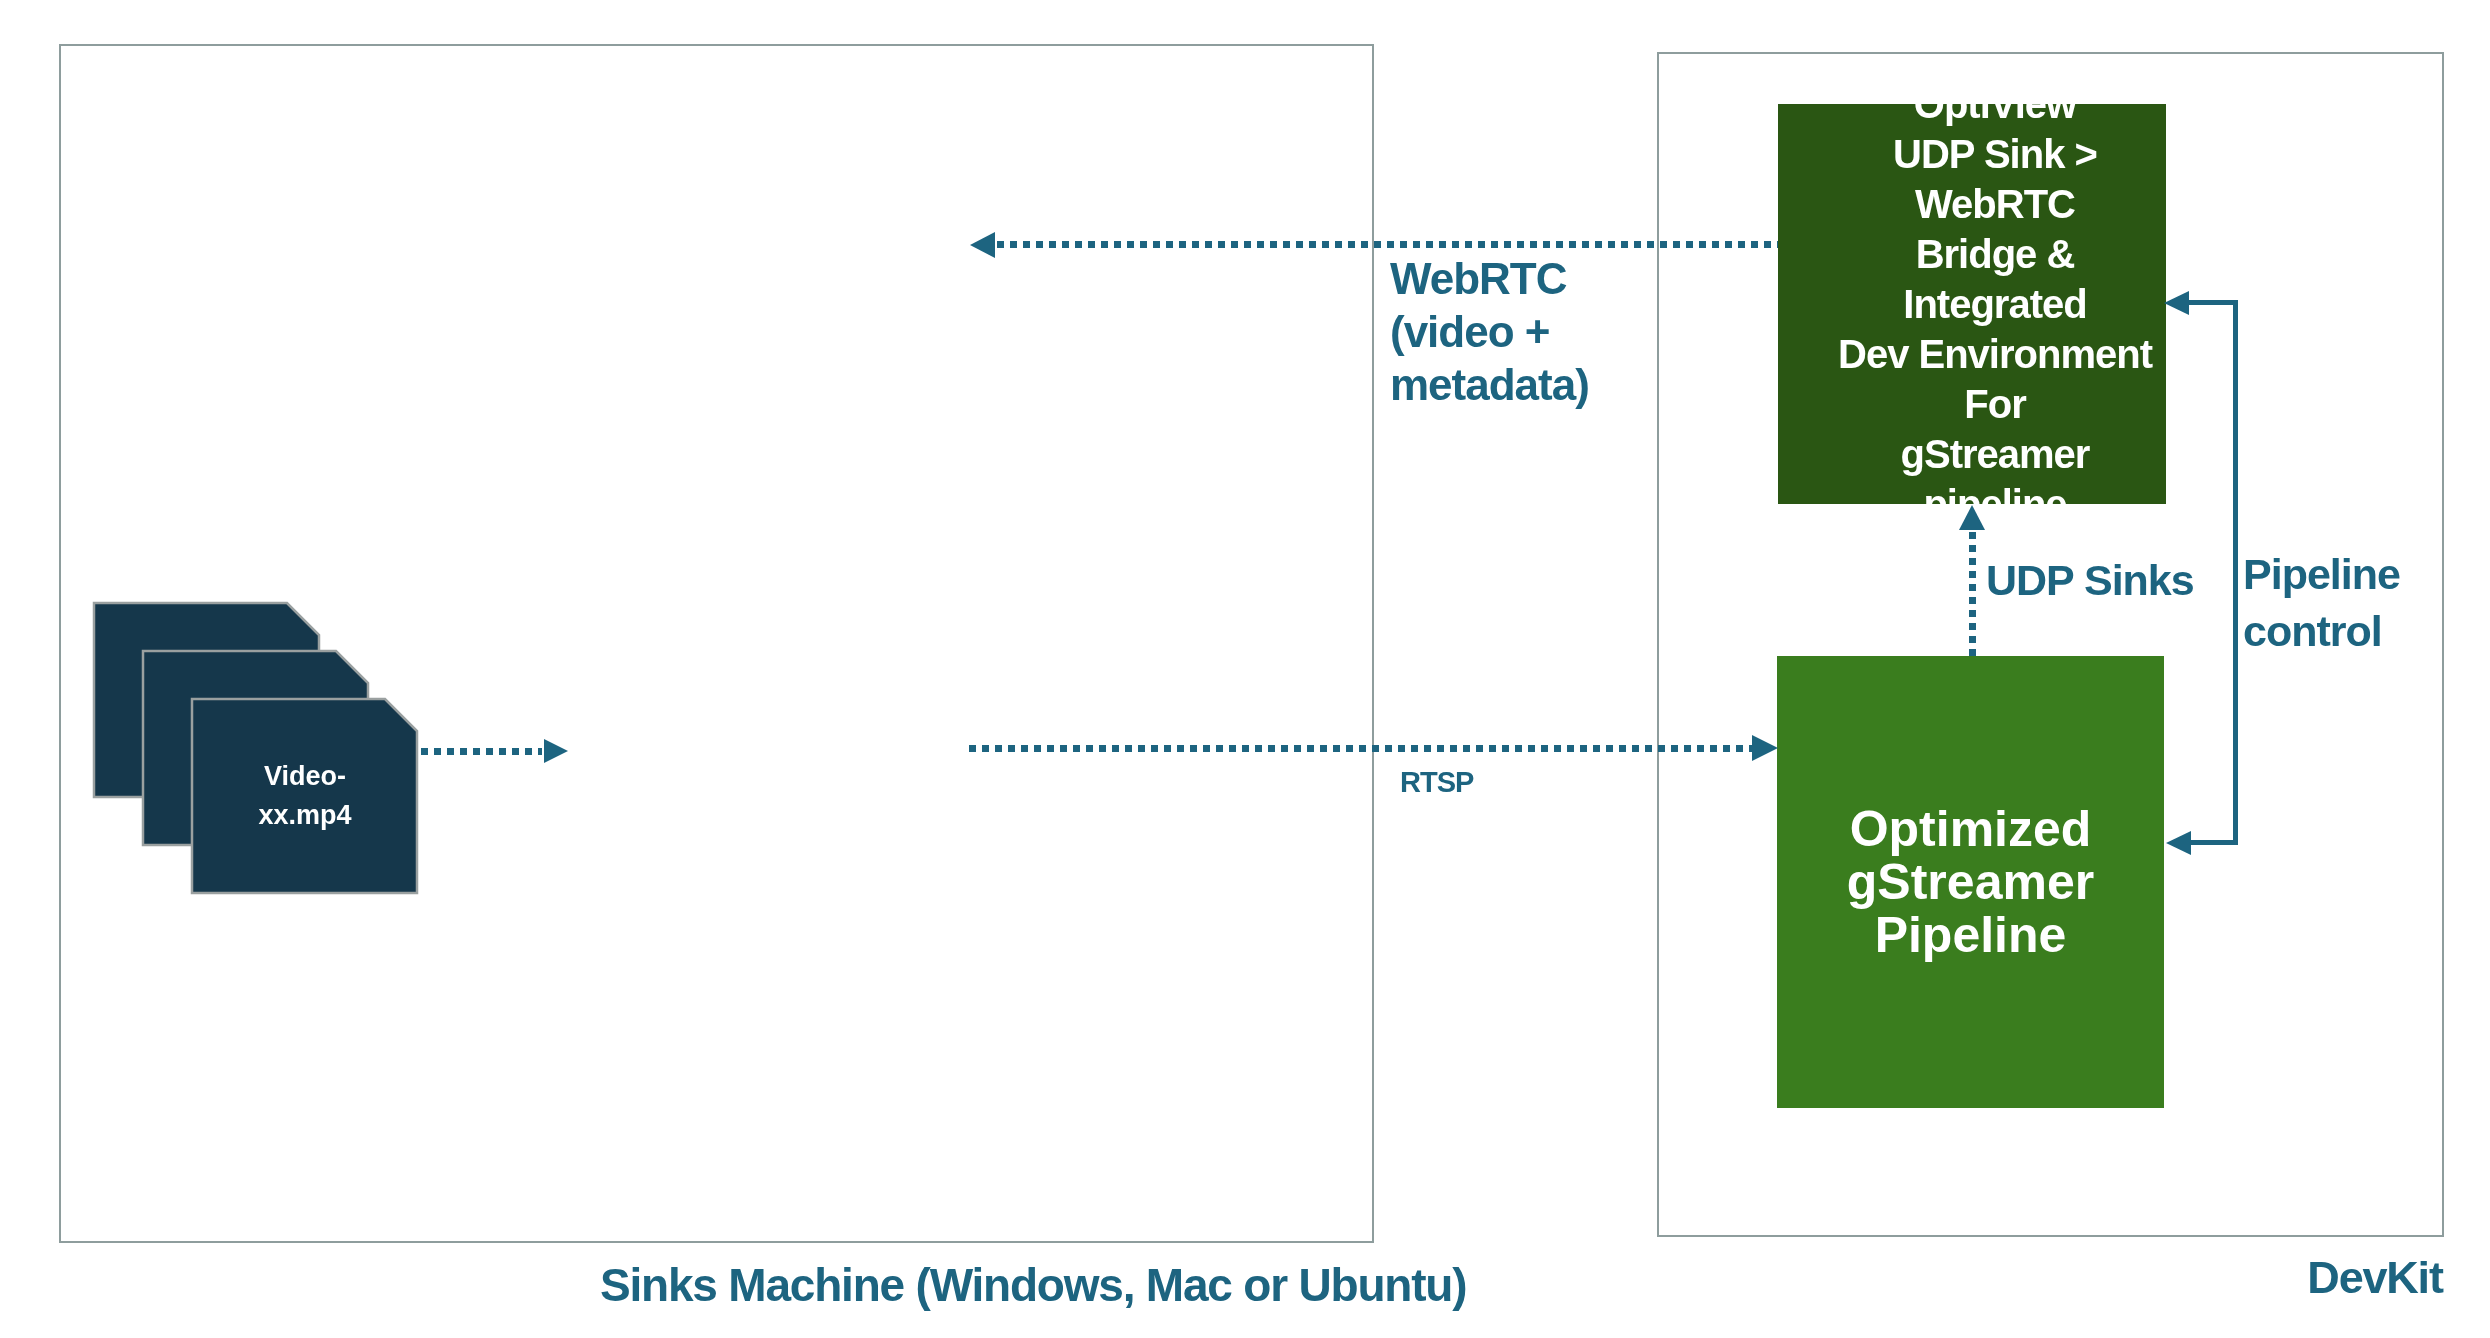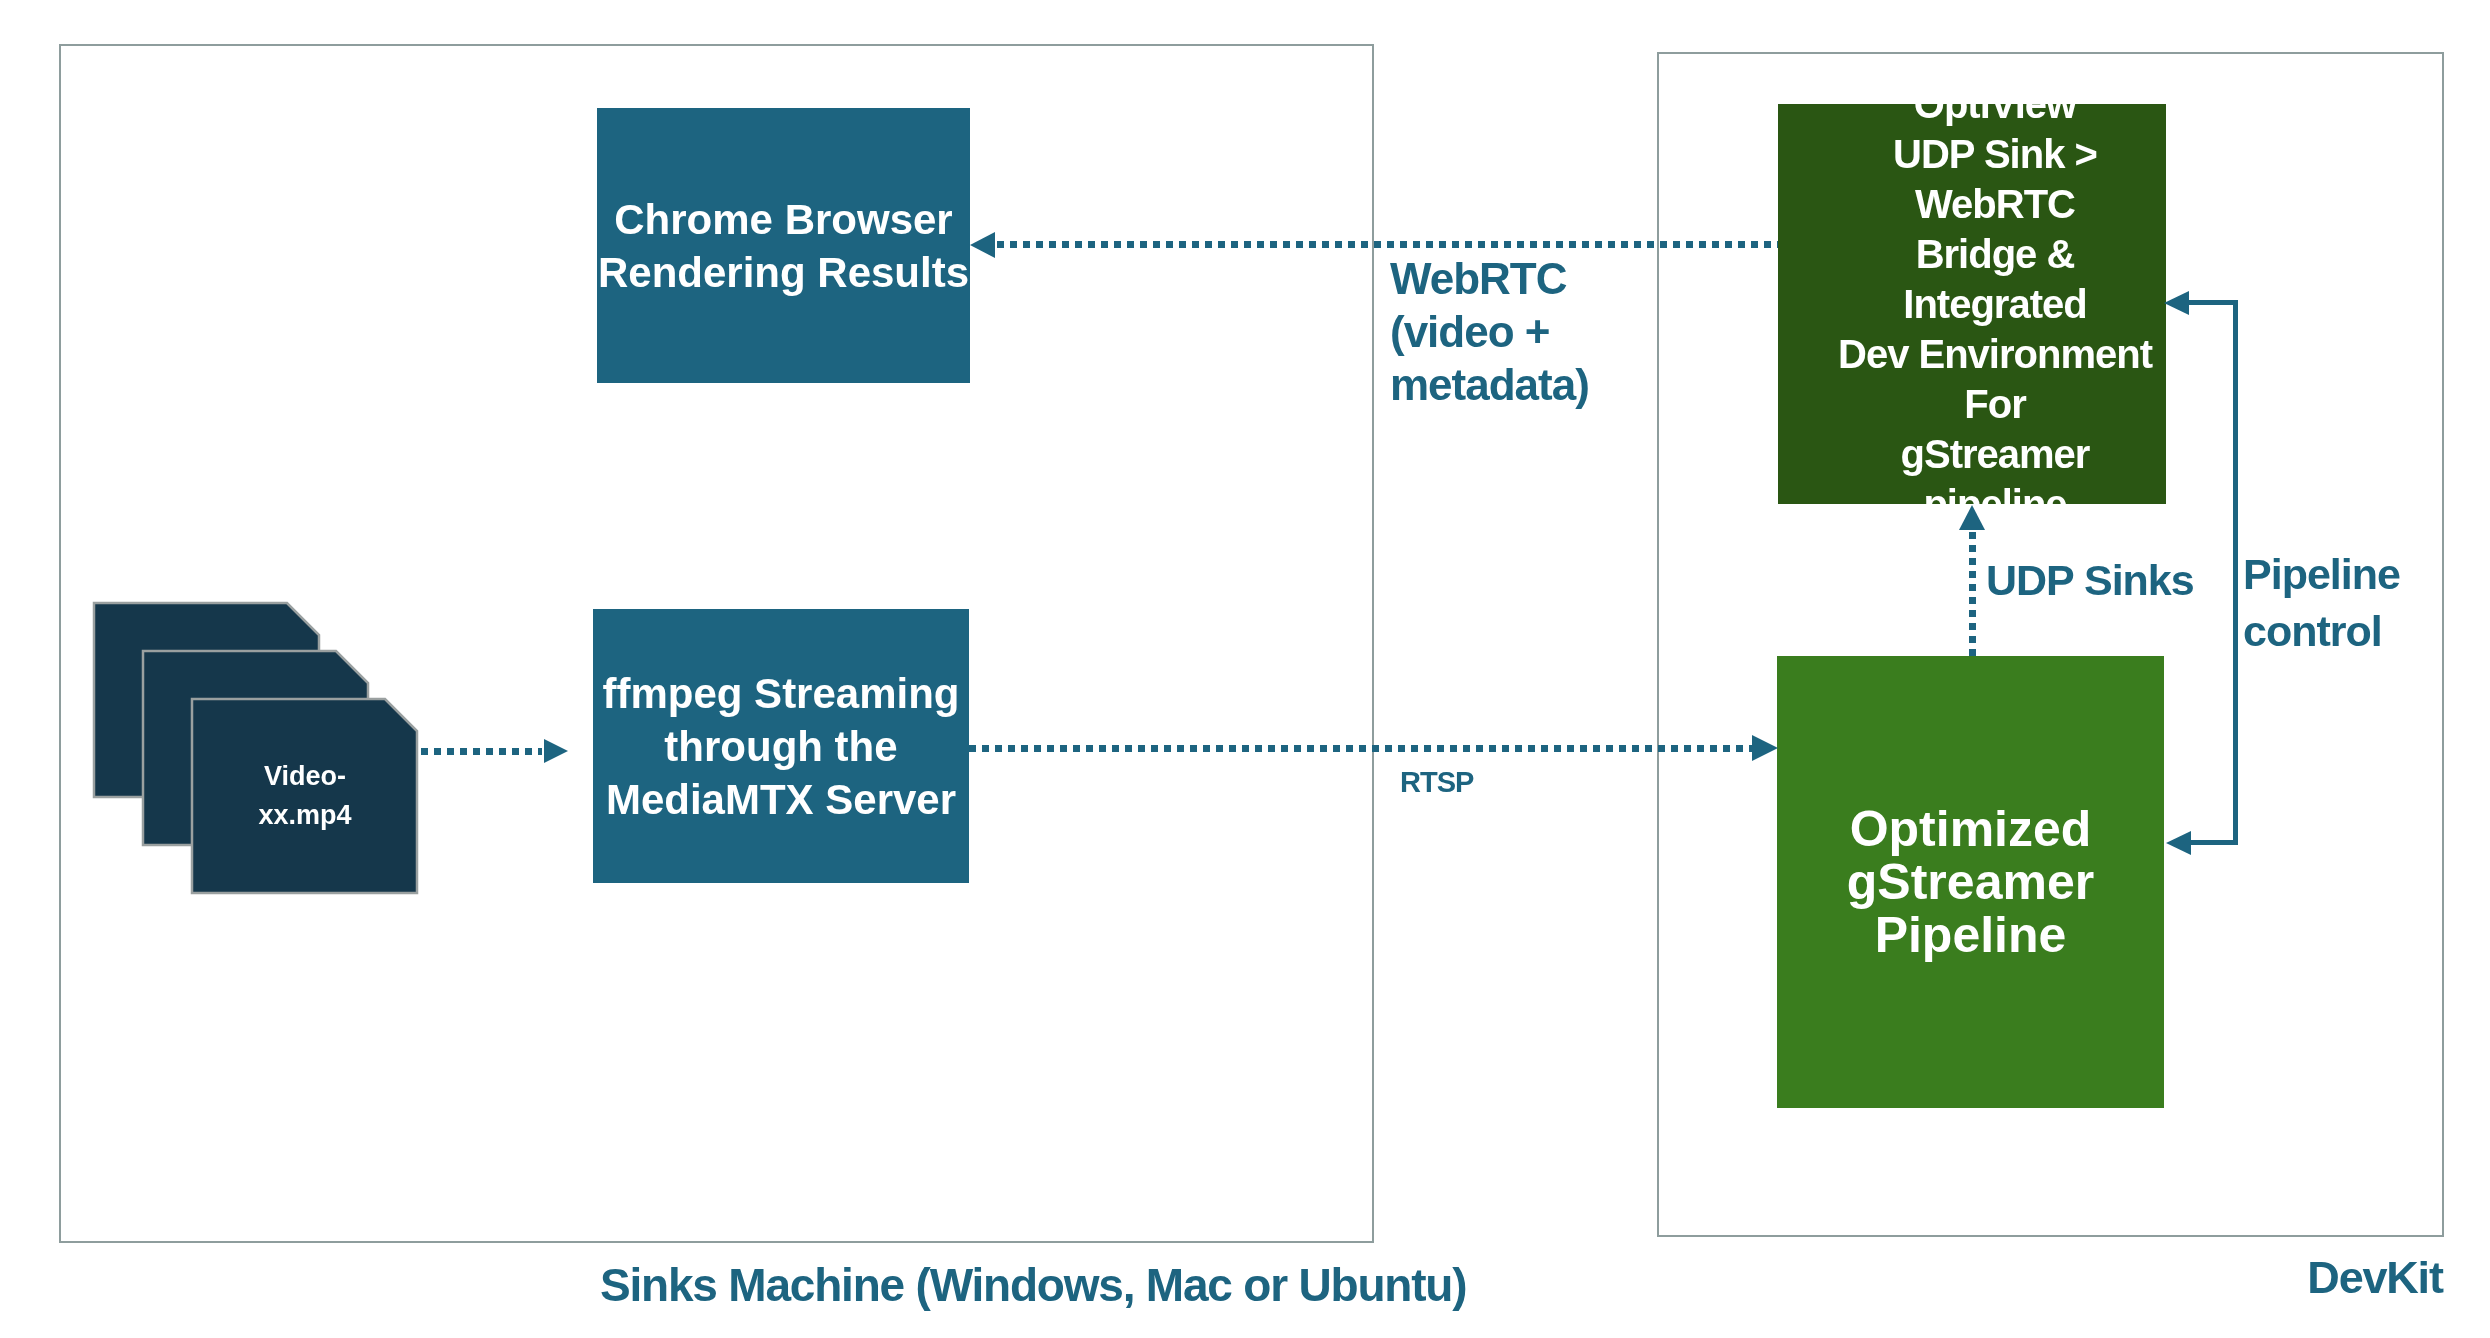--- a/index.html
+++ b/index.html
@@ -60,26 +60,21 @@
   <div class="container-label" style="left:2280px;top:1252px;width:190px;font-size:45px;">DevKit</div>
 
   <svg class="file-stack" width="334" height="295" viewBox="0 0 334 295">
     <polygon points="2,2 195,2 227,34 227,196 2,196" fill="#15374b" stroke="#9aa0a0" stroke-width="2.5"></polygon>
     <polygon points="51,50 244,50 276,82 276,244 51,244" fill="#15374b" stroke="#9aa0a0" stroke-width="2.5"></polygon>
     <polygon points="100,98 293,98 325,130 325,292 100,292" fill="#15374b" stroke="#9aa0a0" stroke-width="2.5"></polygon>
   </svg>
   <div class="file-label">Video-
 xx.mp4</div>
 
-  <div class="node teal" style="left:597px;top:108px;width:373px;height:275px;font-size:42px;line-height:53px;">Chrome Browser
-Rendering Results</div>
 
-  <div class="node teal" style="left:593px;top:609px;width:376px;height:274px;font-size:42px;line-height:53px;">ffmpeg Streaming
-through the
-MediaMTX Server</div>
 
   <div class="node dgreen" style="left:1778px;top:104px;width:388px;height:400px;font-size:40px;line-height:50px;letter-spacing:-1px;padding-left:46px;">OptiView
 UDP Sink &gt; WebRTC
 Bridge &amp; Integrated
 Dev Environment For
 gStreamer pipeline</div>
 
   <div class="node bgreen" style="left:1777px;top:656px;width:387px;height:452px;font-size:50px;line-height:53px;">Optimized
 gStreamer
 Pipeline</div>

